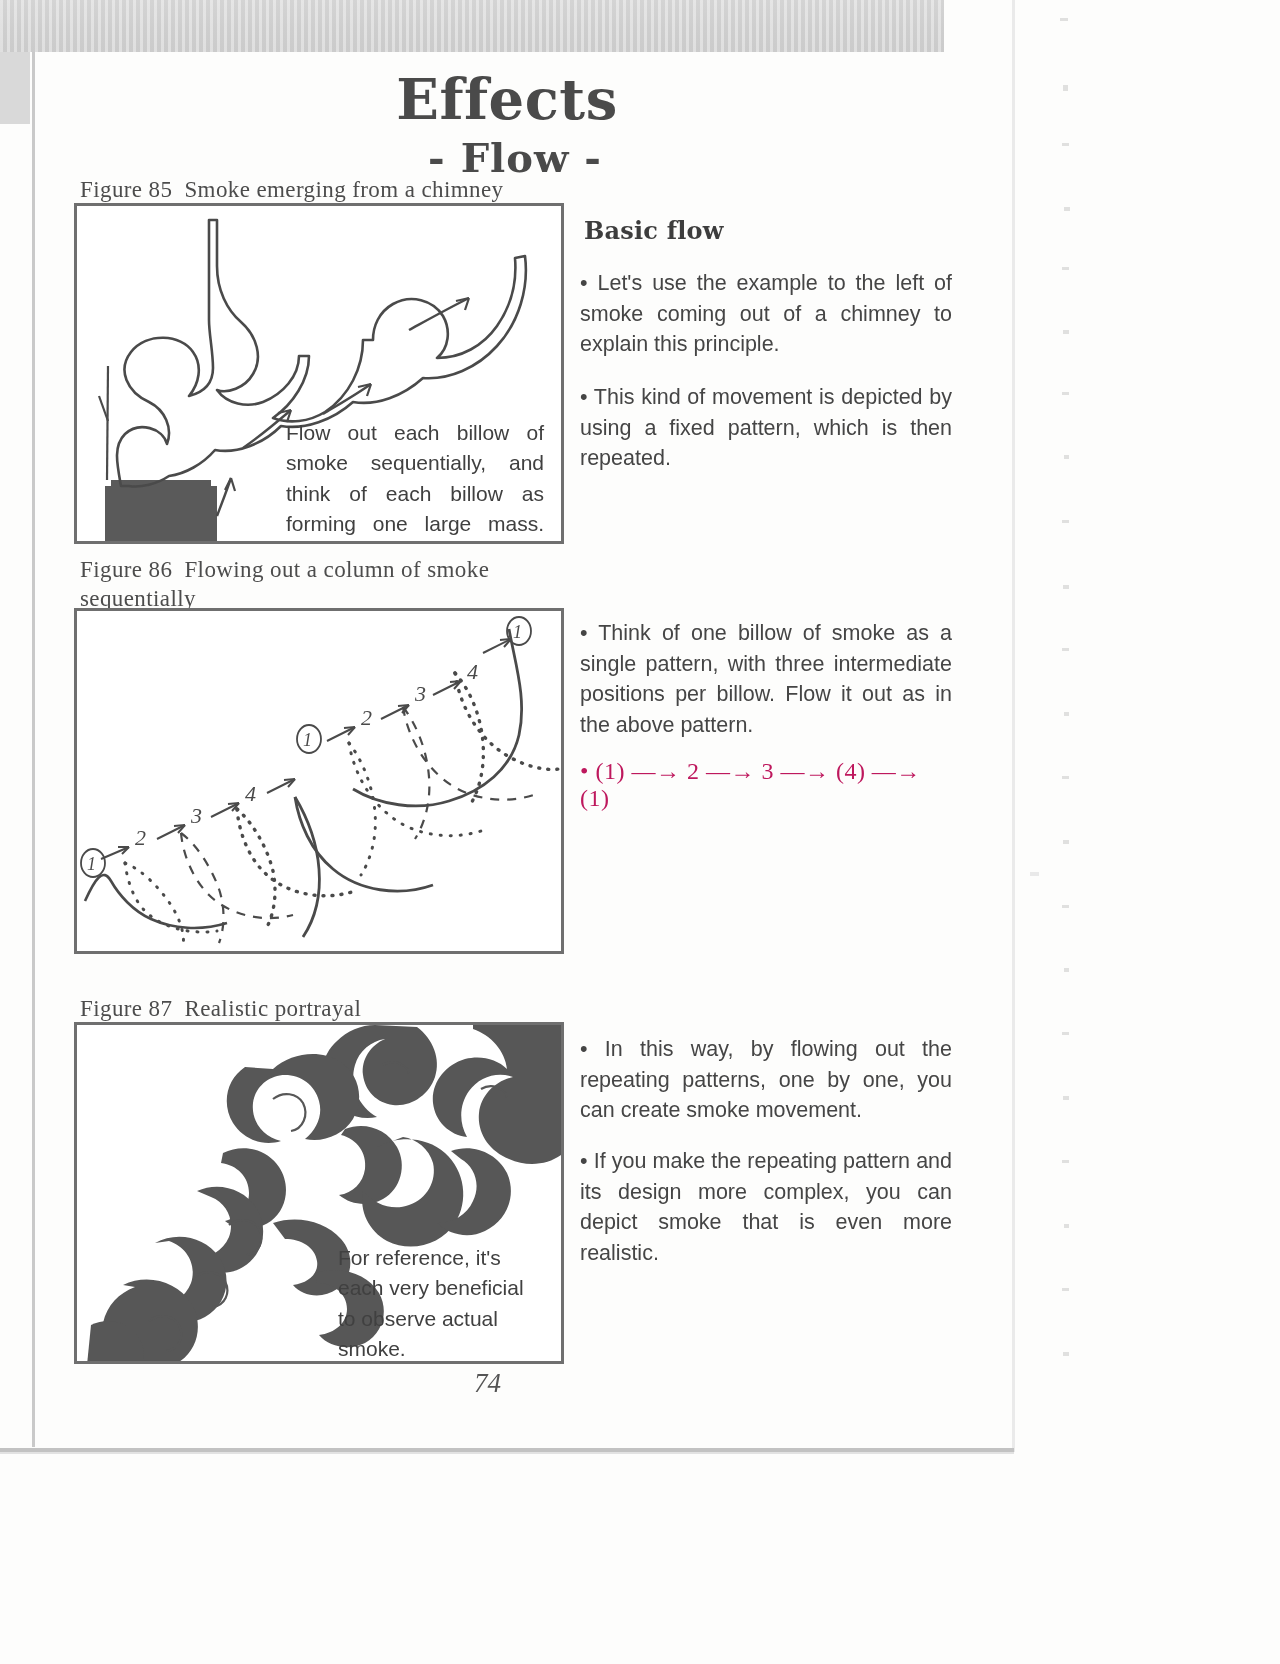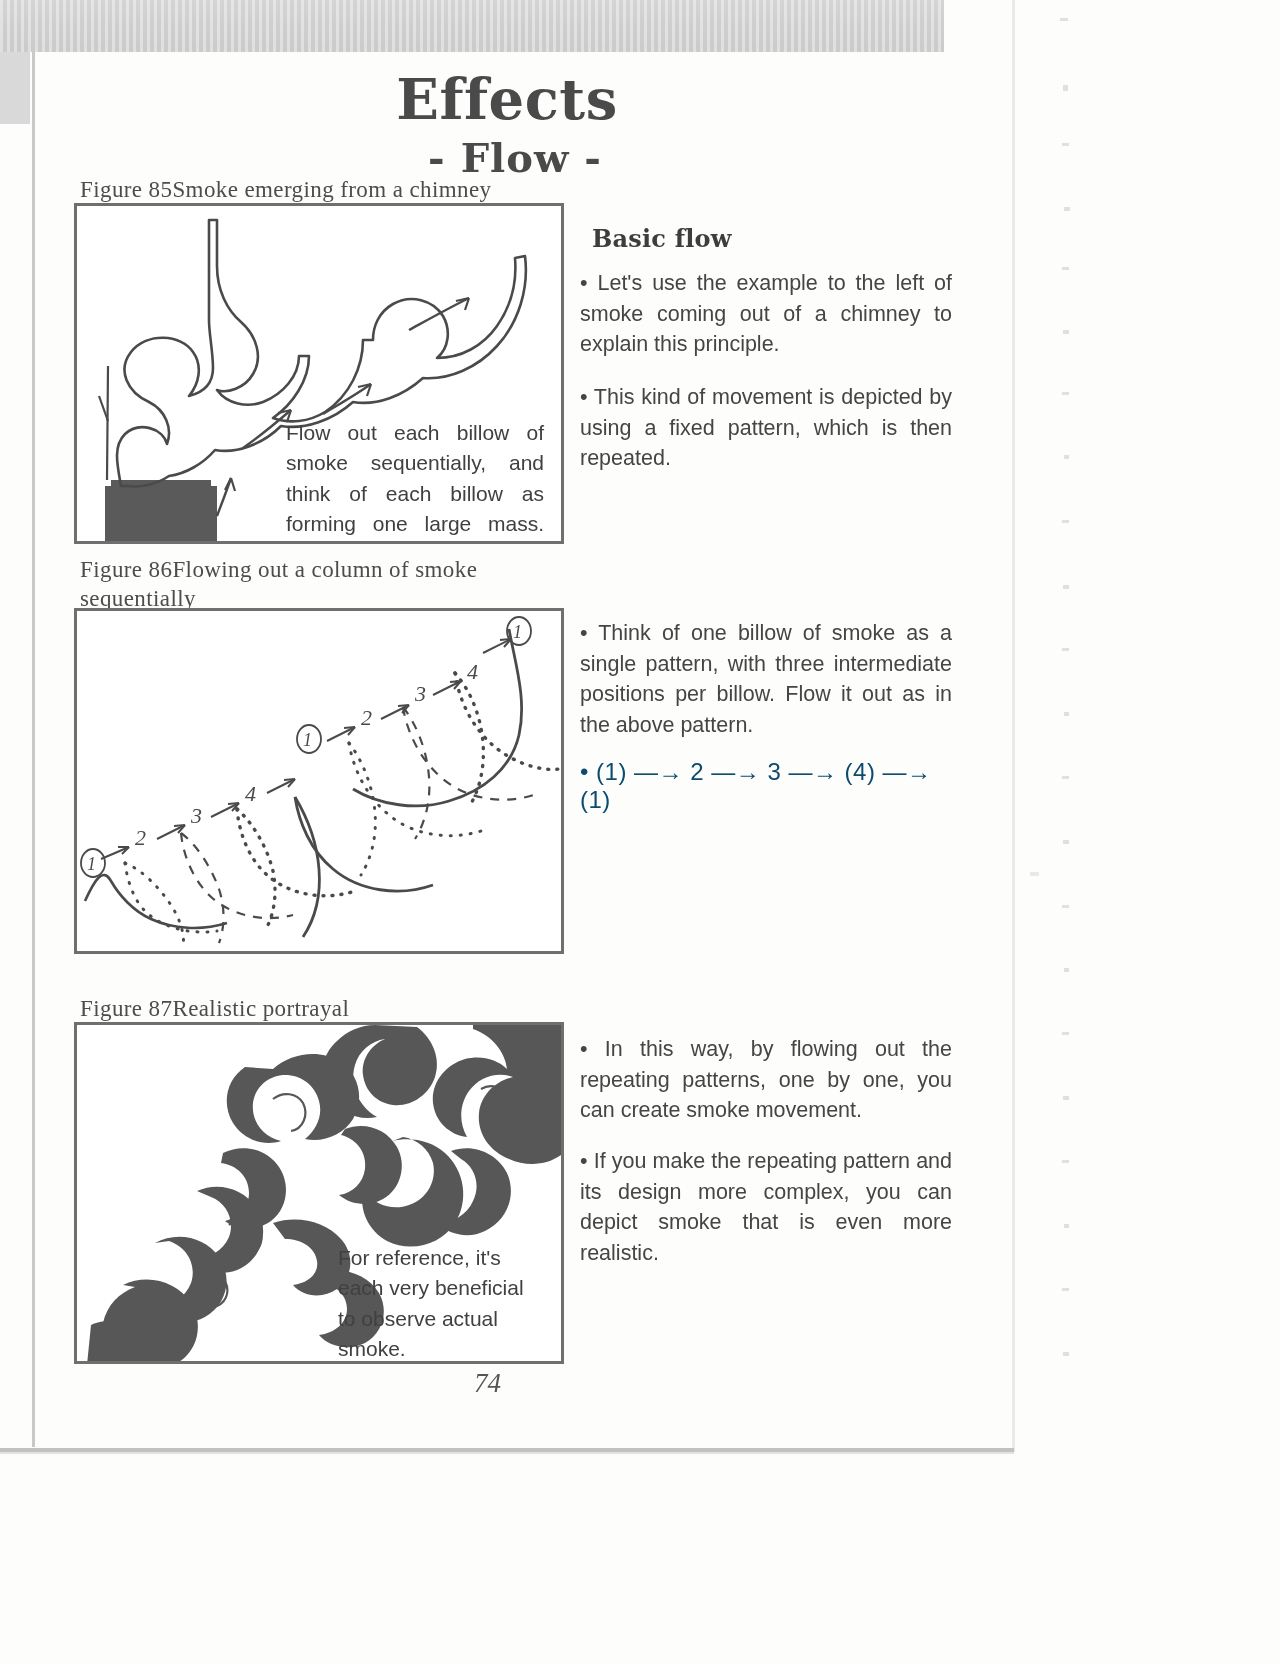--- a/index.html
+++ b/index.html
@@ -48,47 +48,47 @@
   .title-sub{
     font-family:"DejaVu Serif", serif;font-weight:bold;font-size:40px;
     color:#4a4a4a;letter-spacing:1px;line-height:1.15;margin-top:6px;padding-left:16px;
   }
 
   
   .fig-caption{
     position:absolute;font-family:"Liberation Serif", serif;font-size:23px;
     color:#4c4c4c;letter-spacing:.4px;line-height:1.25;
   }
-  .fig-caption .num{}
+  .fig-caption .num{margin-right:12px;}
 
   
   .fig-frame{
     position:absolute;border:3px solid #6f6f6f;background:#fff;overflow:hidden;
   }
 
   
   .inner-note{
     position:absolute;font-family:"Liberation Sans", sans-serif;
     font-size:21px;color:#404040;line-height:1.45;text-align:justify;
     text-align-last:justify;background:rgba(255,255,255,.0);
   }
   .inner-note div{white-space:nowrap;}
 
   
   .rc{position:absolute;left:580px;width:372px;}
   .rc h3{
-    margin:12px;font-family:"DejaVu Serif", serif;font-weight:bold;
+    margin:4px;font-family:"DejaVu Serif", serif;font-weight:bold;
     font-size:24px;color:#3d3d3d;letter-spacing:.2px;
   }
   .rc p{
     margin:0;font-family:"Liberation Sans", sans-serif;font-size:21.5px;
     line-height:1.42;color:#454545;text-align:justify;
   }
   .rc p.nj{text-align:left;}
-  .seq{font-family:Liberation Sans, sans-serif;font-size:24px;color:#0c4a6e;letter-spacing:.5px;}
+  .seq{font-family:Liberation Serif, serif;font-size:24px;color:#be185d;letter-spacing:.5px;}
 
   
   .page-num{
     position:absolute;left:0;top:1368px;width:975px;text-align:center;
     font-family:"Liberation Serif", serif;font-style:italic;font-size:27px;color:#555;
   }
 
   svg{display:block;}
 </style>
 </head>

